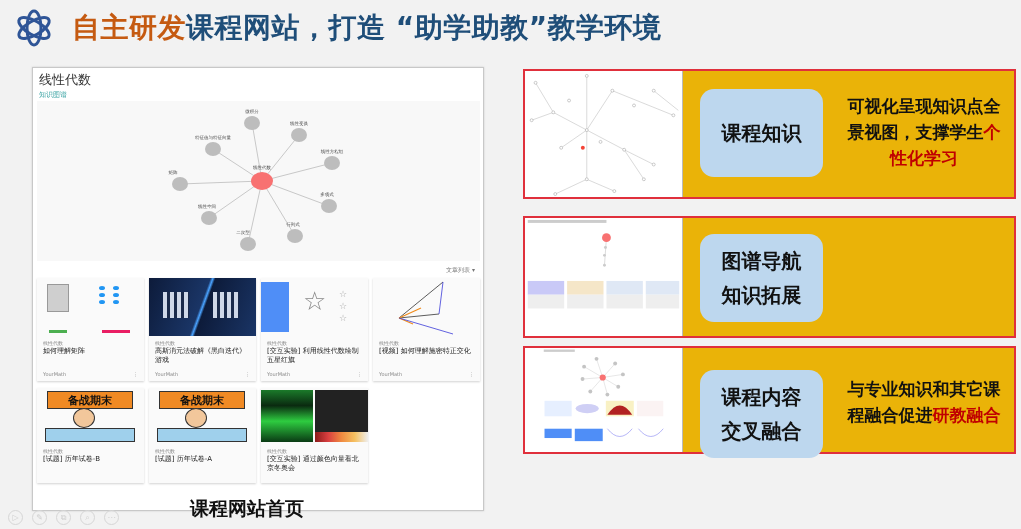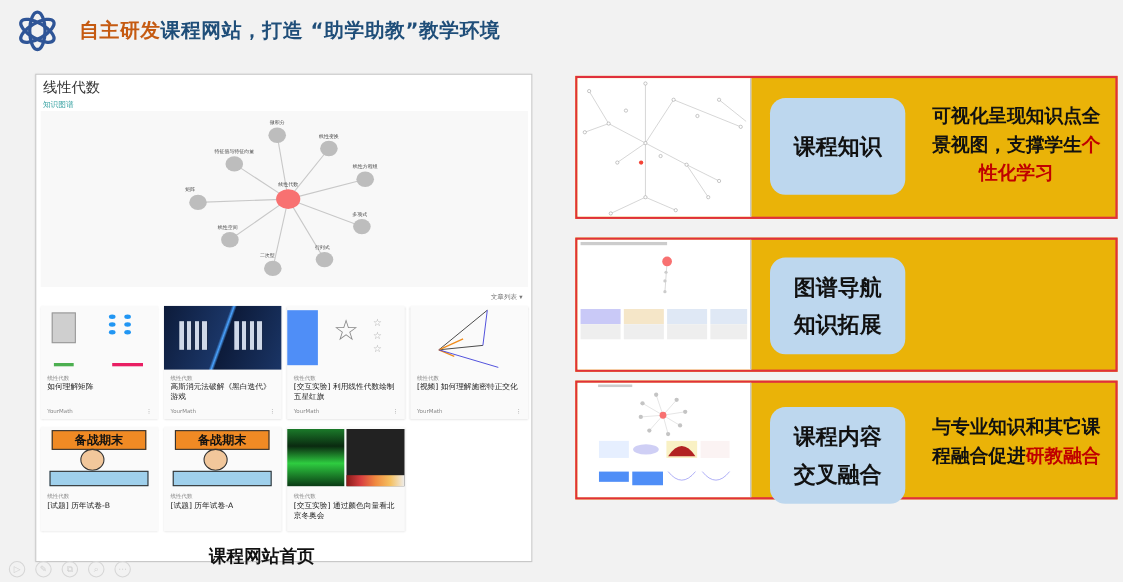--- a/index.html
+++ b/index.html
@@ -7,21 +7,21 @@
   body {
     background: #f2f2f2;
     font-family: "DejaVu Sans", "Liberation Sans", sans-serif;
     position: relative;
   }
   .slide-title {
     position: absolute; left: 14px; top: 6px; height: 44px;
     display: flex; align-items: center; gap: 18px;
   }
   .logo { width: 40px; height: 40px; }
-  .title-text { font-size: 18px; font-weight: bold; letter-spacing: 0.5px; }
+  .title-text { font-size: 28px; font-weight: bold; letter-spacing: 0.5px; }
   .title-accent { color: #c55a11; }
   .title-main { color: #1f4e79; }
 
   
   .site {
     position: absolute; left: 32px; top: 67px; width: 452px; height: 444px;
     background: #ffffff; border: 1px solid #c8c8c8;
     box-shadow: 0 0 2px rgba(0,0,0,0.15);
     overflow: hidden;
   }
@@ -38,21 +38,21 @@
     box-shadow: 0 1px 2px rgba(0,0,0,0.18); position: relative; overflow: hidden;
   }
   .card-thumb { width: 100%; height: 58px; position: relative; overflow: hidden; }
   .card-cat { font-size: 5px; color: #888; margin: 4px 6px 1px 6px; }
   .card-title { font-size: 7px; color: #222; margin: 0 6px; line-height: 9px; height: 18px; overflow: hidden; }
   .card-foot { position: absolute; bottom: 4px; left: 6px; right: 6px; display: flex; justify-content: space-between; font-size: 5px; color: #888; }
   .row2 .card { height: 95px; }
   .row2 .card-thumb { height: 56px; }
 
   .caption {
-    position: absolute; left: 190px; top: 496px; font-size: 16px; font-weight: bold; color: #111;
+    position: absolute; left: 190px; top: 496px; font-size: 19px; font-weight: bold; color: #111;
   }
   .toolbar { position: absolute; left: 8px; top: 510px; display: flex; gap: 9px; }
   .tb-btn {
     width: 15px; height: 15px; border-radius: 50%; border: 1px solid #d6d6d6;
     font-size: 8px; color: #cfcfcf; display: flex; align-items: center; justify-content: center;
   }
 
   
   .panel {
     position: absolute; left: 523px; width: 493px;

